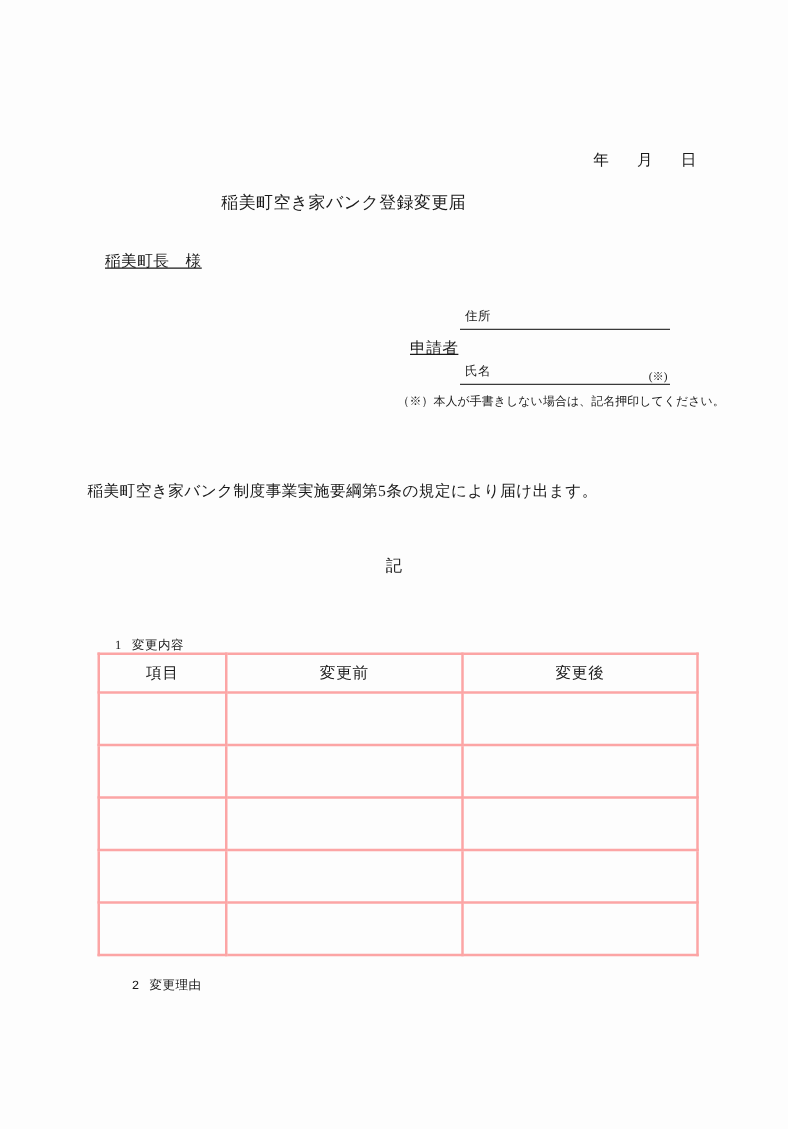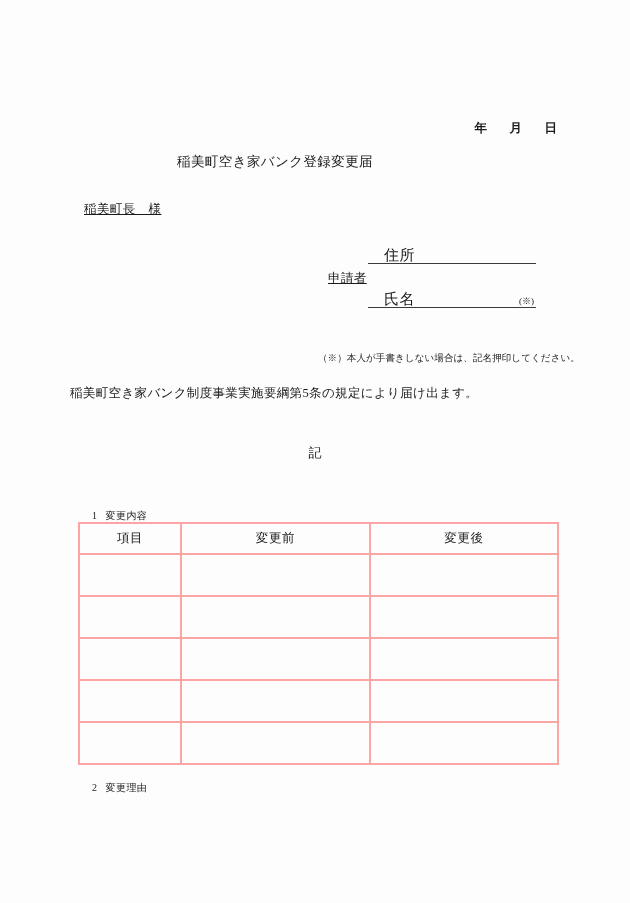--- a/index.html
+++ b/index.html
@@ -22,29 +22,29 @@
     background: #fdfdfd;
   }
 
   
   .abs { position: absolute; white-space: pre; }
   .sz-form   { font-size: 12.5px; }
   .sz-date   { font-size: 12.5px; }
   .sz-title  { font-size: 13.5px; }
   .sz-addr   { font-size: 12.5px; text-decoration: underline; }
   .sz-body   { font-size: 12.5px; }
-  .sz-note   { font-size: 9.5px; margin-top: 37px; }
+  .sz-note   { font-size: 9.5px; }
   .sz-ki     { font-size: 13px; }
   .sz-sec    { font-size: 10px; text-align: center; }
 
   
   #form-number { left: 70px; top: 82px; letter-spacing: 0.2px; }
 
   
-  #date-line { left: 460px; top: 105px; letter-spacing: 0.5px; font-weight: bold; }
+  #date-line { left: 460px; top: 105px; letter-spacing: 0.5px; }
   #date-line .d-sep { display: inline-block; width: 22px; }
 
   
   #doc-title {
     left: 0; top: 153px;
     width: 550px;
     text-align: center;
     white-space: pre;
     letter-spacing: 0.4px;
   }
@@ -53,22 +53,22 @@
   #addressee { left: 84px; top: 201px; letter-spacing: 0.4px; }
 
   
   #applicant-label { left: 328px; top: 246px; letter-spacing: 0.4px; margin-top: 24px; }
 
   .field-row { position: absolute; }
   #address-field { left: 368px; top: 246px; width: 168px; }
   #name-field    { left: 368px; top: 290px; width: 168px; }
   .field-row .f-label {
     position: absolute;
-    left: 16px; top: 0;
-    font-size: 15px;
+    left: 4px; top: 0;
+    font-size: 10px;
     letter-spacing: 0.4px;
   }
   .field-row .f-line {
     position: absolute;
     left: 0;
     top: 17px;
     width: 168px;
     border-bottom: 1px solid #3a3a3a;
   }
   .field-row .f-mark {
@@ -88,21 +88,21 @@
 
   
   #ki-marker {
     left: 0; top: 444px;
     width: 630px;
     text-align: center;
   }
 
   
   #section-1-heading { left: 72px; top: 498px; letter-spacing: 0.4px; }
-  #section-2-heading { left: 72px; top: 770px; letter-spacing: 0.4px; }
+  #section-2-heading { left: 72px; top: 770px; letter-spacing: 0.4px; font-family: Liberation Mono, monospace; }
   .sec-num { display: inline-block; width: 22px; }
 
   
   #change-table {
     position: absolute;
     left: 78px;
     top: 522px;
     width: 473px;
     border-collapse: collapse;
     table-layout: fixed;

